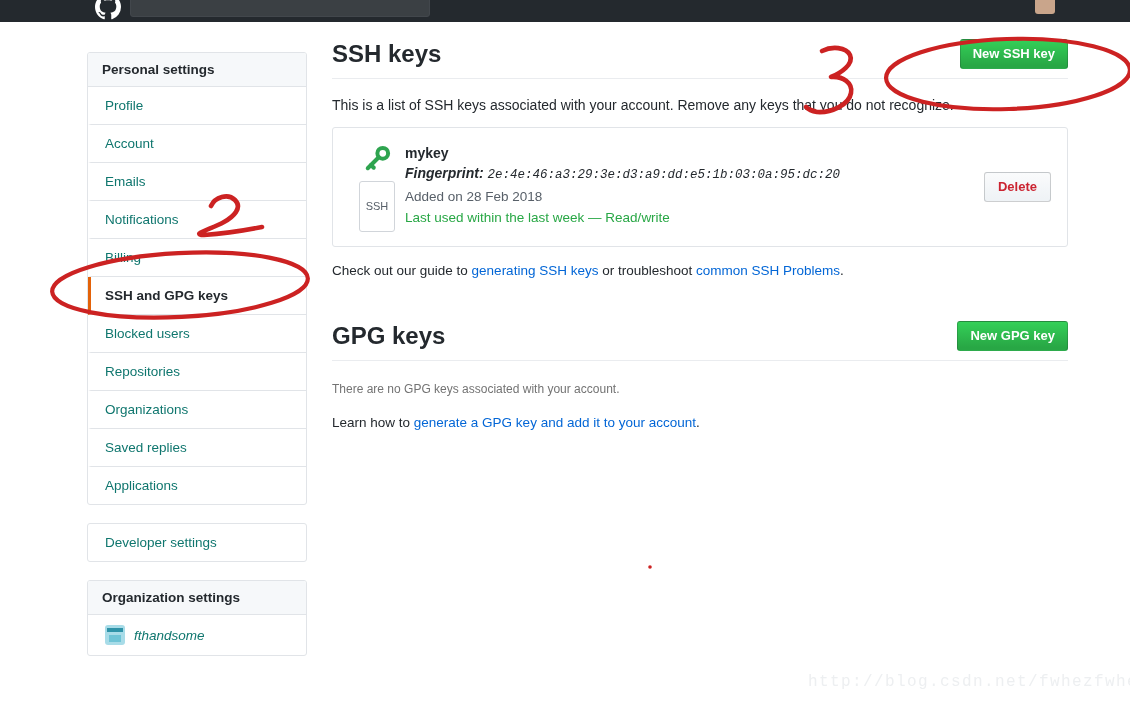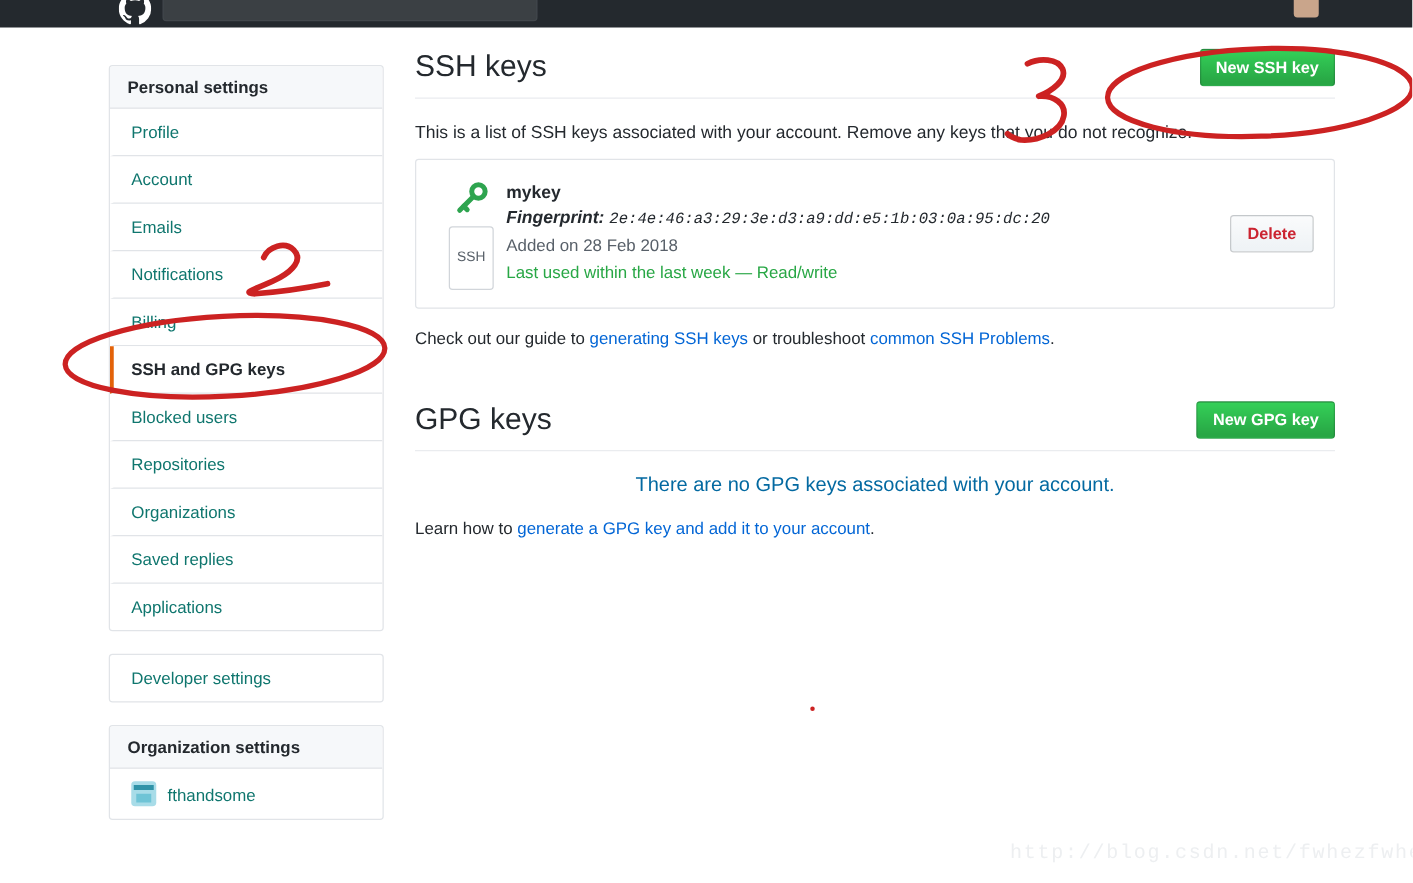--- a/index.html
+++ b/index.html
@@ -50,21 +50,21 @@
     border-bottom:1px solid #e1e4e8;
     border-left:3px solid transparent;
     cursor:pointer; line-height:17px;
   }
   .menu-item:last-child { border-bottom:none; }
   .menu-item.selected {
     color:#24292e; font-weight:bold;
     border-left:3px solid #e36209;
     background:#fff;
   }
-  .menu-item.with-avatar { display:flex; align-items:flex-end; gap:9px; }
+  .menu-item.with-avatar { display:flex; align-items:center; gap:9px;font-style:italic; }
   .org-avatar {
     width:20px; height:20px; border-radius:3px; flex:0 0 auto;
     background:#a8dce8; position:relative; overflow:hidden;
   }
   .org-avatar::before {
     content:""; position:absolute; left:2px; top:3px; width:16px; height:4px;
     background:#2f93a8;
   }
   .org-avatar::after {
     content:""; position:absolute; left:4px; top:10px; width:12px; height:7px;
@@ -73,21 +73,21 @@
 
   
   #main { position:absolute; left:332px; top:17px; width:736px; }
 
   .section-head {
     position:relative; display:flex; align-items:flex-end;
     justify-content:space-between;
     padding-bottom:9px; border-bottom:1px solid #eaecef;
   }
   .section-title {
-    font-size:24px; font-weight:normal; color:#24292e; margin:0;
+    font-size:24px; font-weight:bold; color:#24292e; margin:0;
     line-height:30px;
   }
   .btn-green {
     background:#28a745; background-image:linear-gradient(-180deg,#34d058,#28a745 90%);
     border:1px solid rgba(27,31,35,.2); border-radius:3px;
     color:#fff; font-weight:bold; font-size:13px;
     padding:6px 12px; cursor:pointer; line-height:16px;
     font-family:"Liberation Sans", sans-serif;
   }
   .lead {
@@ -126,21 +126,21 @@
     background:#fafbfc; background-image:linear-gradient(-180deg,#fafbfc,#eff3f6 90%);
     border:1px solid rgba(27,31,35,.2); border-radius:3px;
     color:#cb2431; font-weight:bold; font-size:13px;
     padding:6px 13px; cursor:pointer; line-height:16px;
     font-family:"Liberation Sans", sans-serif;
   }
 
   .note { font-size:13.5px; color:#24292e; line-height:20px; }
 
   #gpg-section { margin-top:40px; }
-  .gpg-empty { font-size:16px; color:#0369a1; margin:18px 0 14px 0; line-height:20px;text-align:center; }
+  .gpg-empty { font-size:12px; color:#737373; margin:18px 0 14px 0; line-height:20px; }
 
   
   #annotations {
     position:absolute; left:0; top:0; width:1130px; height:706px;
     pointer-events:none;
   }
 
   
   #watermark {
     position:absolute; left:808px; top:673px;

